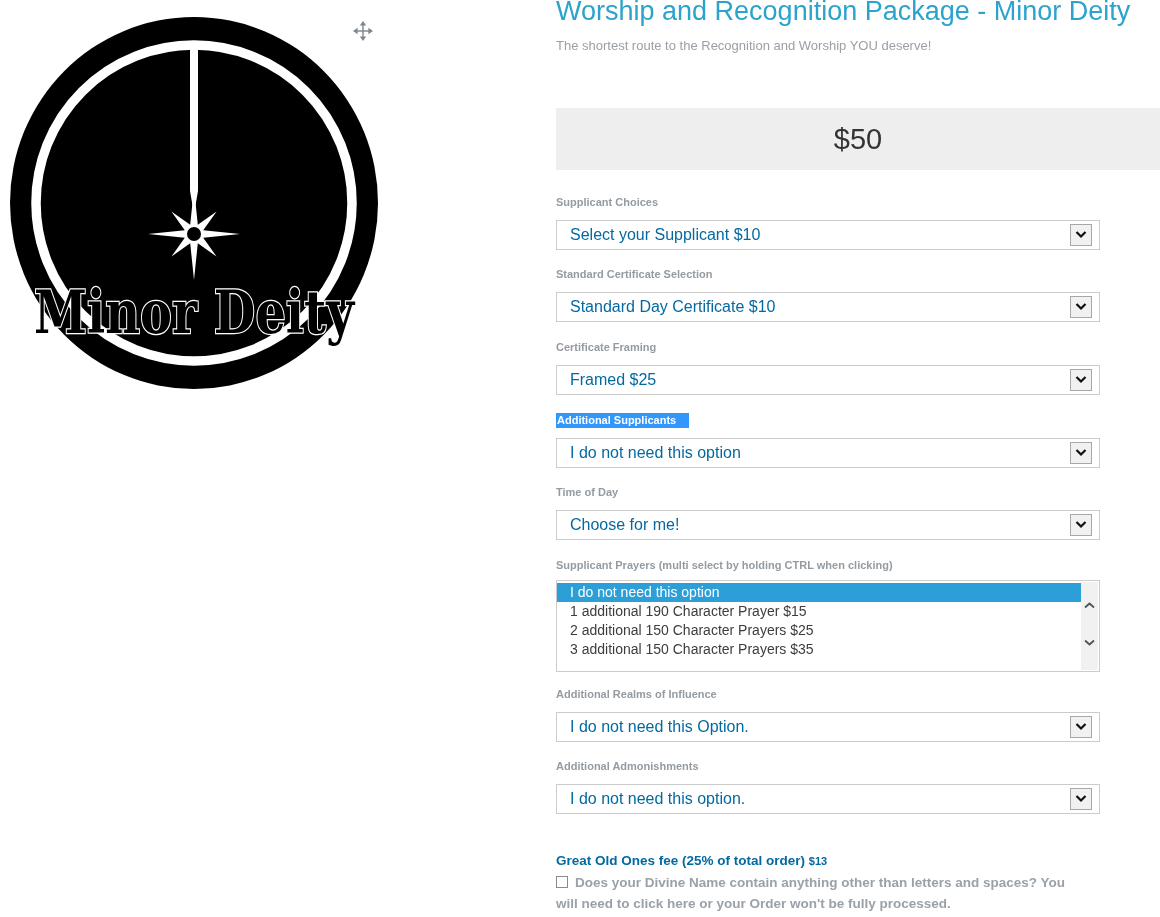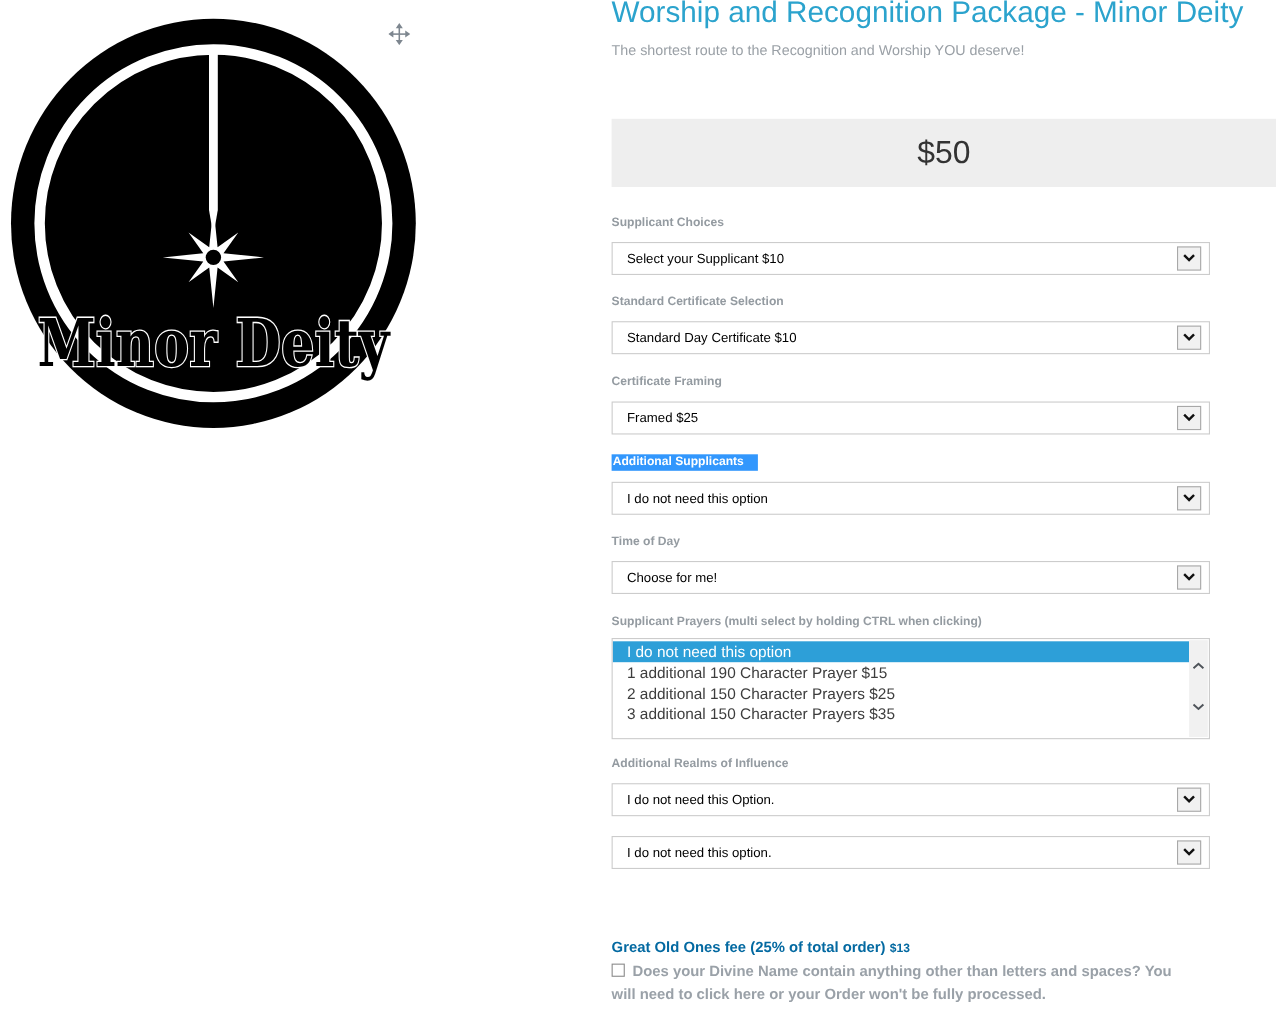--- a/index.html
+++ b/index.html
@@ -20,21 +20,21 @@
                display:flex; align-items:center; justify-content:center;text-align:right; }
   .price-box span { font-size:29px; color:#333; }
 
   .group { position:absolute; left:0; width:544px; }
   .flabel { height:16px; margin-bottom:8px; font-size:11px; font-weight:600; color:#949ba1; }
   .flabel .hl { background:#3297fd; color:#fff; padding:1px 13px 2px 1px; }
   .flabel-text { display:inline; }
 
   .select { position:relative; width:544px; height:30px; background:#fff; border:1px solid #cccccc;
             display:flex; align-items:center; cursor:default; }
-  .sval { padding-left:13px; font-size:12px; color:#000000; }
+  .sval { padding-left:13px; font-size:16px; color:#0369a1; }
   .sarrow { position:absolute; right:7px; top:50%; transform:translateY(-50%); width:22px; height:22px;
             background:#f1f1f1; border:1px solid #a8a8a8; display:flex; align-items:center; justify-content:center; }
 
   
   .prayers .flabel { margin-bottom:5px; }
   .listbox { position:relative; width:544px; height:92px; background:#fff; border:1px solid #cccccc;
              overflow:hidden; padding-top:2px; }
   .opt { height:19px; line-height:19px; padding-left:13px; margin-right:18px; font-size:14px; color:#3d3d3d;
          white-space:nowrap; }
   .opt.sel { background:#2d9fd8; color:#fff; }
@@ -176,20 +176,21 @@
         <span class="sval">I do not need this Option.</span>
         <span class="sarrow">
           <svg width="12" height="8" viewBox="0 0 12 8">
               <path d="M1.5 1 L6 5.5 L10.5 1" fill="none" stroke="#111" stroke-width="2.2"></path>
             </svg>
         </span>
       </div>
     </div>
 
     <div class="group" style="top:760px">
+      <div class="flabel"><span class="flabel-text">Additional Admonishments</span></div>
       <div class="select">
         <span class="sval">I do not need this option.</span>
         <span class="sarrow">
           <svg width="12" height="8" viewBox="0 0 12 8">
               <path d="M1.5 1 L6 5.5 L10.5 1" fill="none" stroke="#111" stroke-width="2.2"></path>
             </svg>
         </span>
       </div>
     </div>
 

